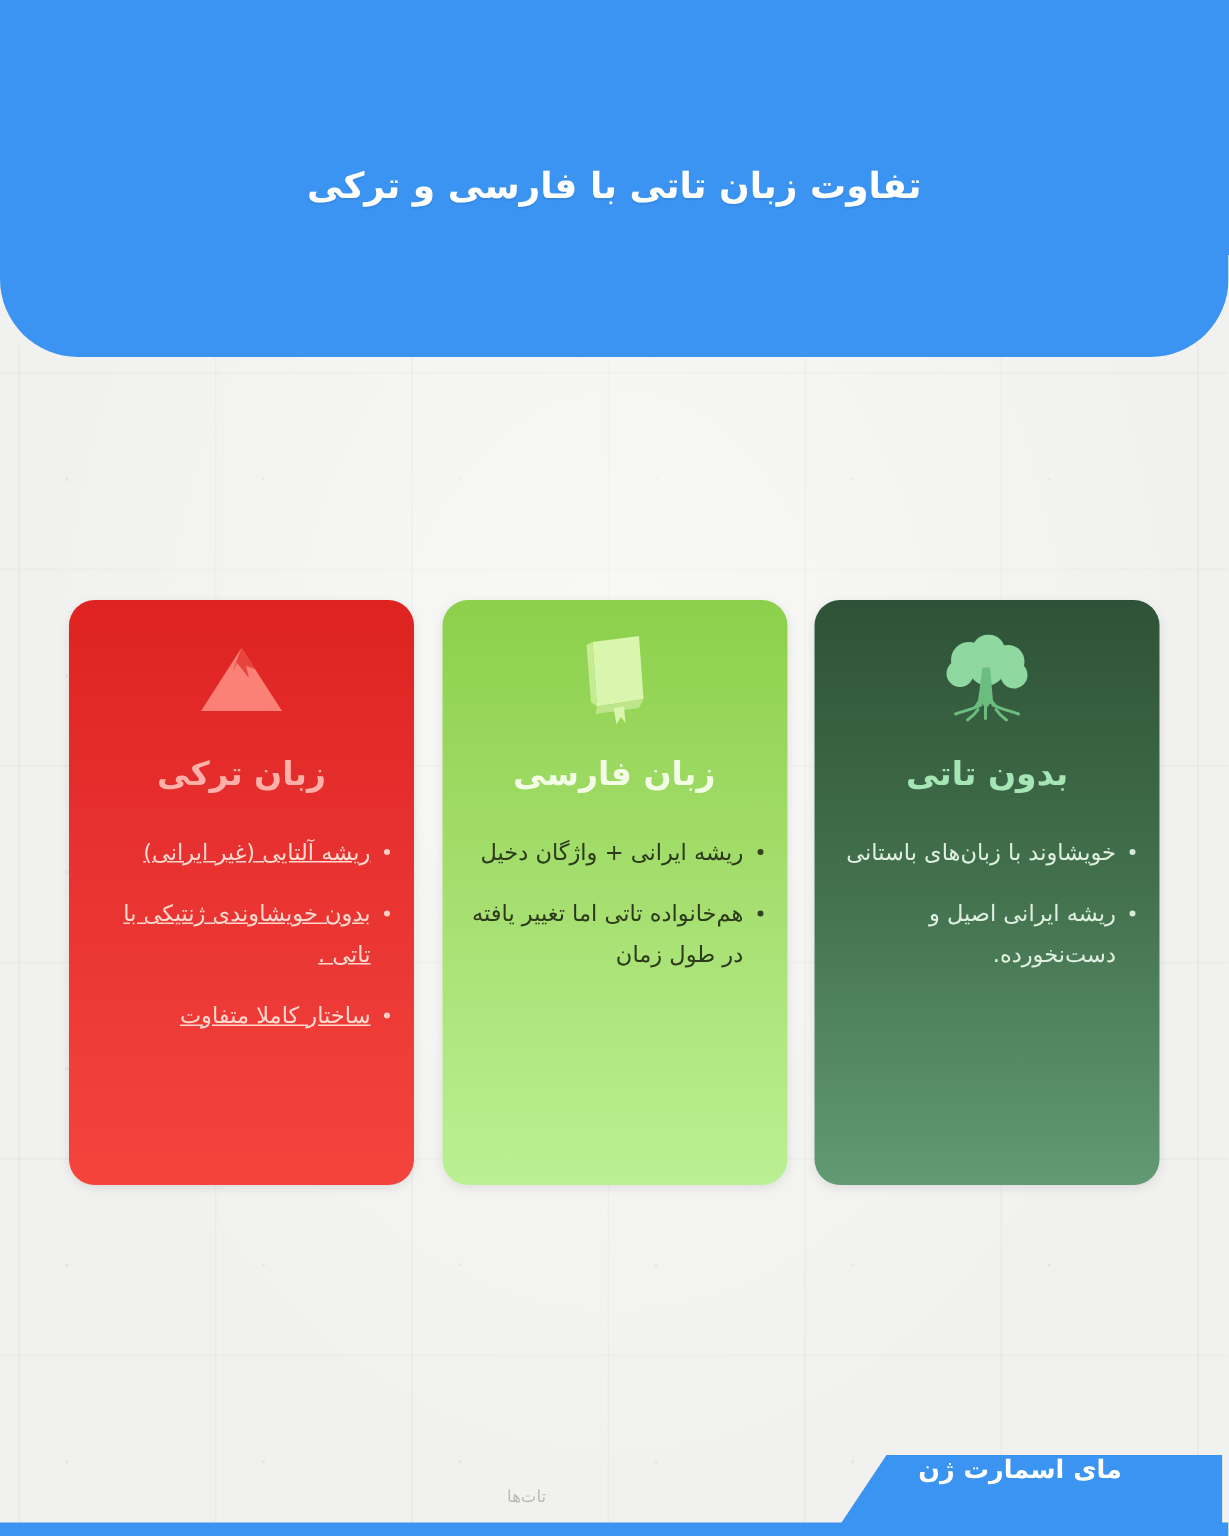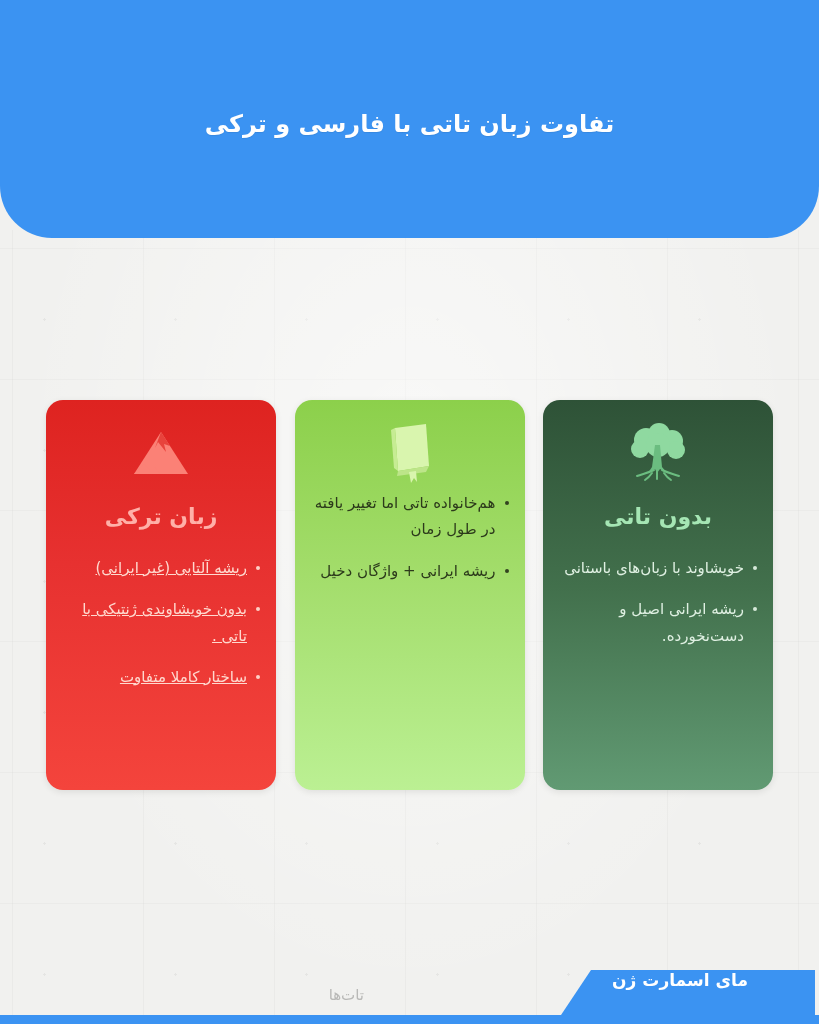--- a/index.html
+++ b/index.html
@@ -180,21 +180,21 @@
     left: 0;
     bottom: 0;
     width: 819px;
     height: 9px;
     background: #3b93f2;
   }
   #footer-caption {
     position: absolute;
     right: 455px;
     bottom: 20px;
-    font-size: 15px;
+    font-size: 11px;
     color: #b9b9b7;
     direction: rtl;
   }
   #footer-brand {
     position: absolute;
     right: 4px;
     bottom: 0;
     width: 260px;
     height: 54px;
     background: #3b93f2;
@@ -246,23 +246,24 @@
 
   <div class="card card-persian">
     <div class="card-icon">
       <svg width="56" height="62" viewBox="0 0 56 62" aria-hidden="true">
         <path d="M13 6 L44 2 L47 44 L16 49 Z" fill="#d9f5ae"></path>
         <path d="M13 6 L16 49 L12 46 L9 8 Z" fill="#c6ec93"></path>
         <path d="M16 49 L47 44 L44 50 L15 54 Z" fill="#bde589"></path>
         <path d="M27 50 L29 61 L32 56 L35 60 L34 49 Z" fill="#d9f5ae"></path>
       </svg>
     </div>
+    <div class="card-title title-persian">زبان فارسی</div>
     <ul class="bullets bul-persian">
+      <li>ریشه ایرانی + واژگان دخیل</li>
       <li>هم‌خانواده تاتی اما تغییر یافته در طول زمان</li>
-      <li>ریشه ایرانی + واژگان دخیل</li>
     </ul>
   </div>
 
   <div class="card card-tati">
     <div class="card-icon">
       <svg width="64" height="60" viewBox="0 0 64 60" aria-hidden="true">
         <g fill="#8fd9a0">
           <circle cx="20" cy="17" r="12"></circle>
           <circle cx="33" cy="11" r="11"></circle>
           <circle cx="46" cy="18" r="11"></circle>

